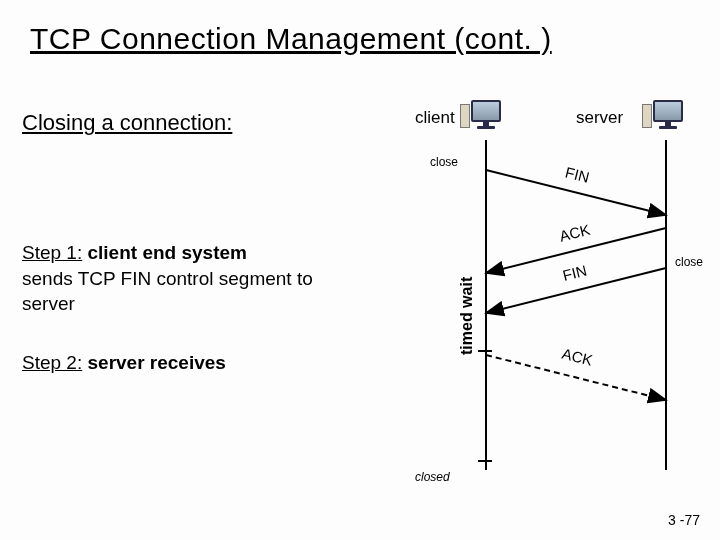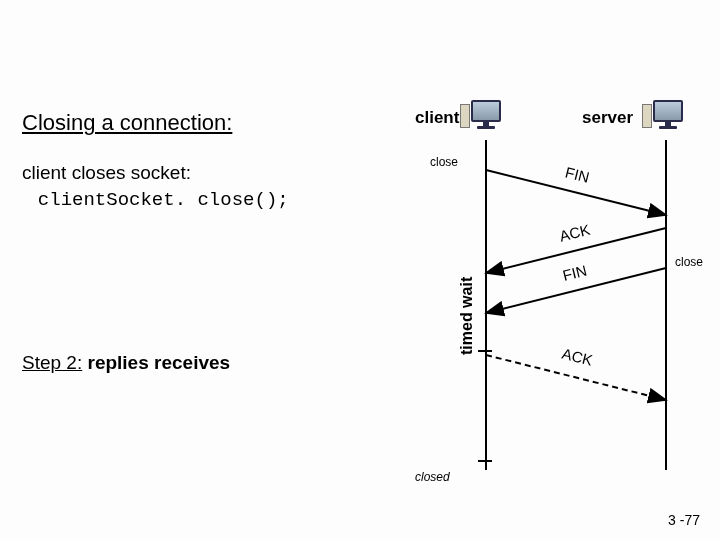--- a/index.html
+++ b/index.html
@@ -68,24 +68,24 @@
     position: absolute;
     left: 360px;
     top: 100px;
     width: 340px;
     height: 400px;
   }
   .endpoint-label {
     position: absolute;
     top: 8px;
     font-size: 17px;
-    font-weight: bold;
+    font-weight: normal;
   }
   .client-label { left: 55px; }
-  .server-label { left: 222px; }
+  .server-label { left: 216px; }
 
   .pc {
     position: absolute;
     top: 0;
     width: 36px;
     height: 34px;
   }
   .pc.client { left: 108px; }
   .pc.server { left: 290px; }
   .pc .monitor {
@@ -161,29 +161,32 @@
     font-size: 15px;
     fill: #000;
     font-family: "Comic Sans MS", "Comic Sans", cursive, sans-serif;
   }
 </style>
 </head>
 <body>
 
 <div class="slide">
 
+  <div class="title">TCP Connection Management (cont. )</div>
 
   <div class="subhead">Closing a connection:</div>
 
-  <div class="codeblock"><span>client closes socket:</span>
-   <span class="mono">clientSocket. close();</span></div>
-
+
+  <div class="step1">
+    <span class="lead">Step 1:</span><b> client end system</b><br>
+    <span>sends TCP FIN control segment to server</span>
+  </div>
 
   <div class="step2">
-    <span class="lead">Step 2:</span><b> replies receives</b><br>
+    <span class="lead">Step 2:</span><b> server receives</b><br>
   </div>
 
   <div class="diag">
     <div class="endpoint-label client-label">client</div>
     <div class="endpoint-label server-label">server</div>
 
     <div class="pc client">
       <div class="tower"></div>
         <div class="monitor"></div>
         <div class="stand"></div>

